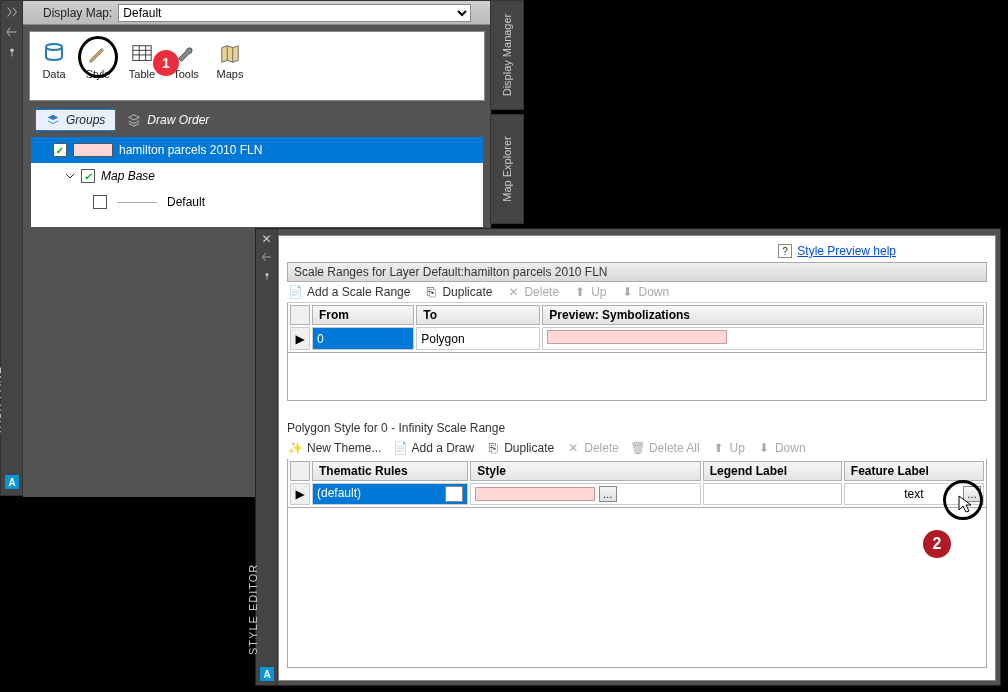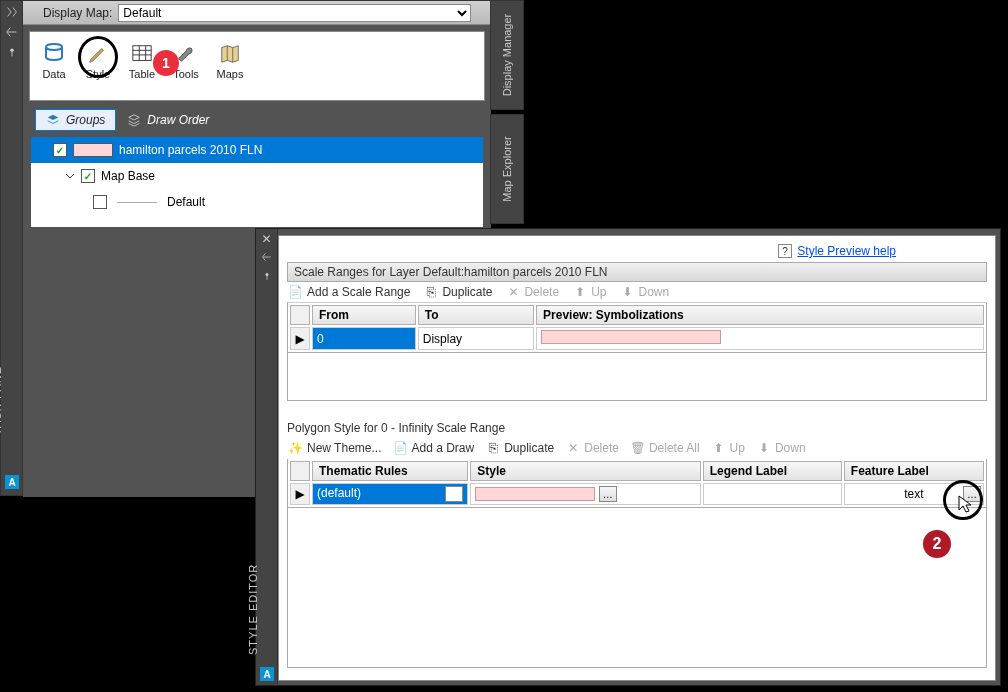--- a/index.html
+++ b/index.html
@@ -133,21 +133,21 @@
   gap: 6px;
 }
 .layer-row.selected { background: #0078d7; color: #fff; }
 .layer-row.selected .chk { background:#fff;}
 .chev { width: 10px; color: #333; }
 .chk { width: 14px; height: 14px; border: 1px solid #555; background: #fff; display: flex; align-items: center; justify-content: center; }
 .chk.checked::after { content: "✓"; color: #0a0; font-size: 10px; font-weight: bold; }
 .swatch { width: 40px; height: 14px; border: 1px solid #555; }
 .swatch.pink { background: #ffd7d7; }
 .layer-name { flex: 1; }
-.layer-row.sub { padding-left: 34px; }
+.layer-row.sub { padding-left: 34px; font-style: italic; }
 .layer-row.sub2 { padding-left: 62px; }
 
 
 .right-tabs {
   position: absolute;
   left: 490px; top: 0;
   width: 34px; height: 230px;
 }
 .rtab {
   background: #444;
@@ -458,21 +458,21 @@
       <tbody>
           <tr>
         <th class="row-head"></th>
         <th>From</th>
         <th>To</th>
         <th>Preview: Symbolizations</th>
       </tr>
       <tr>
         <td class="row-head">▶</td>
         <td class="cell-blue">0</td>
-        <td>Display</td>
+        <td>Polygon</td>
         <td><span class="preview-swatch"></span></td>
       </tr>
     </tbody>
       </table>
     <div class="whitespace"></div>
 
     <div class="poly-section">
       <div class="poly-title">Polygon Style for 0 - Infinity Scale Range</div>
       <div class="poly-toolbar">
         <div class="tbtn">

